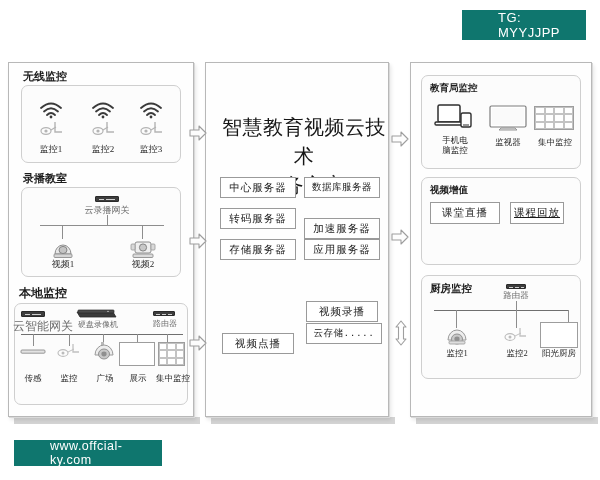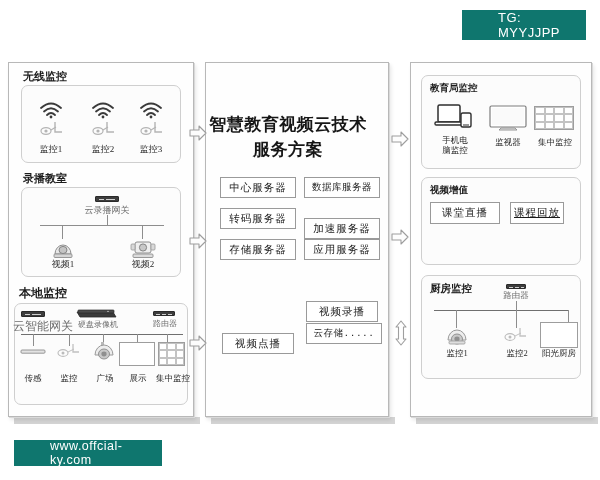--- a/index.html
+++ b/index.html
@@ -82,25 +82,25 @@
   
   .hline { position: absolute; height: 1px; background: #8d8d8d; }
   .vline { position: absolute; width: 1px; background: #8d8d8d; }
 
   
   .dev { position: absolute; }
 
   
   #center-title {
     position: absolute;
-    left: 0; top: 50px;
+    left: 16px; top: 50px;
     width: 164px;
     text-align: center;
-    font-size: 17px;
-    font-weight: bold;
+    font-size: 20px;
+    font-weight: normal;
     color: #161616;
     line-height: 1.45;
     letter-spacing: 0.5px;
   }
 
   
   .chip {
     position: absolute;
     border: 1px solid #9a9a9a;
     background: #ffffff;

